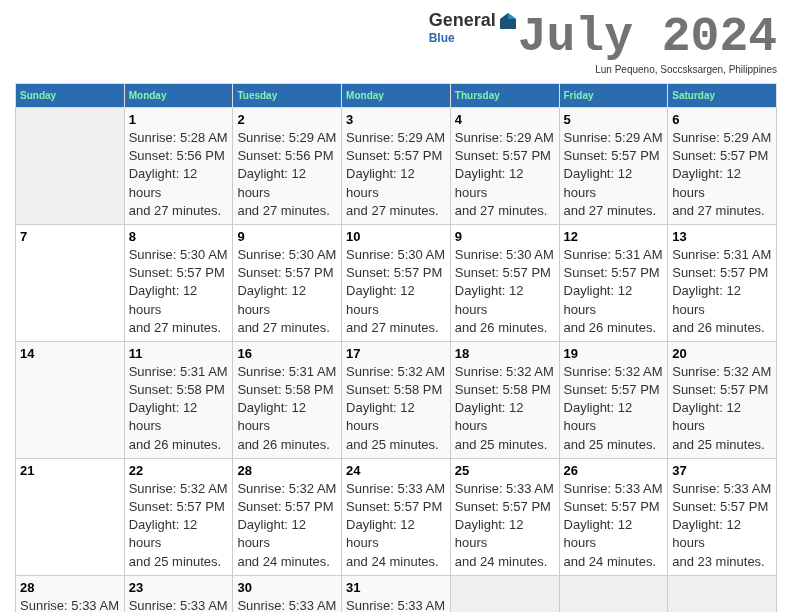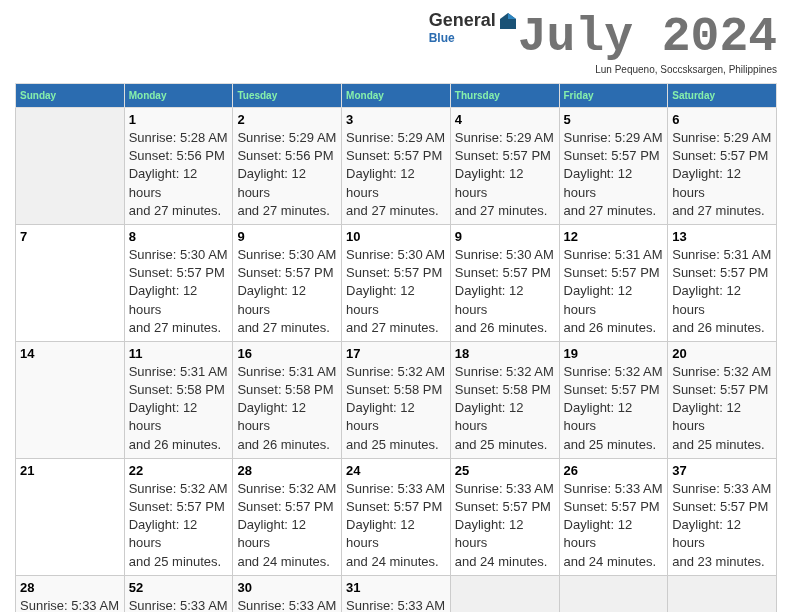--- a/index.html
+++ b/index.html
@@ -315,21 +315,21 @@
       </tr>
       <tr>
         <td>
           <span class="day-number">28</span>
           <div class="day-info" style="white-space: pre-line;">Sunrise: 5:33 AM
 Sunset: 5:57 PM
 Daylight: 12 hours
 and 23 minutes.</div>
         </td>
         <td>
-          <span class="day-number">52</span>
+          <span class="day-number">23</span>
           <div class="day-info" style="white-space: pre-line;">Sunrise: 5:33 AM
 Sunset: 5:57 PM
 Daylight: 12 hours
 and 23 minutes.</div>
         </td>
         <td>
           <span class="day-number">30</span>
           <div class="day-info" style="white-space: pre-line;">Sunrise: 5:33 AM
 Sunset: 5:56 PM
 Daylight: 12 hours

